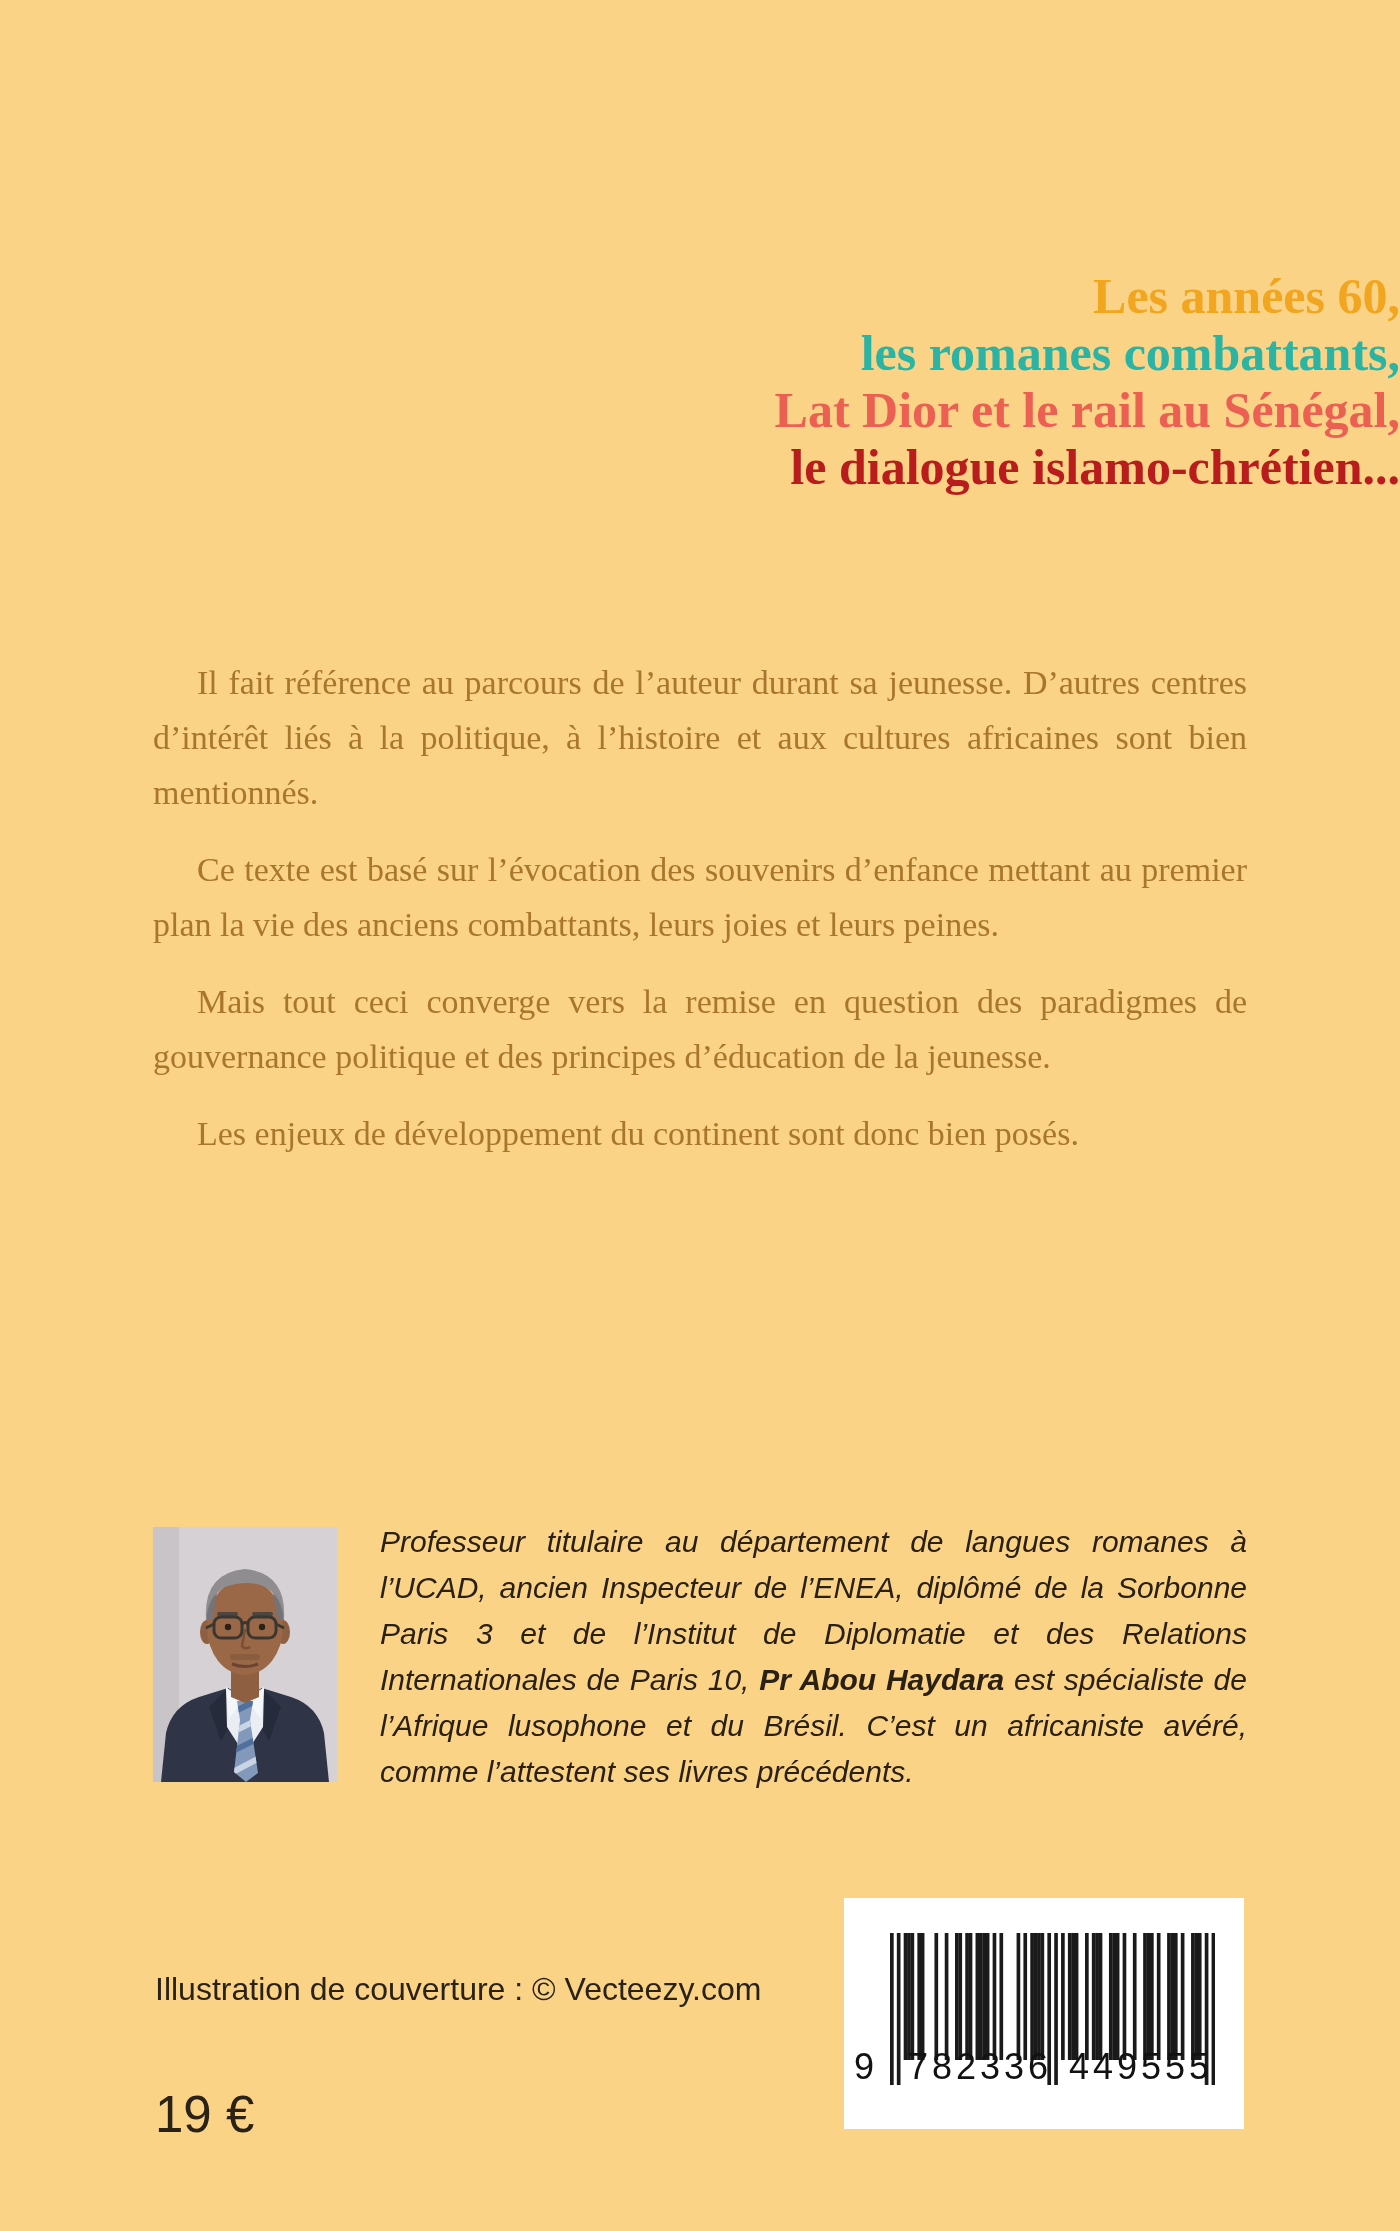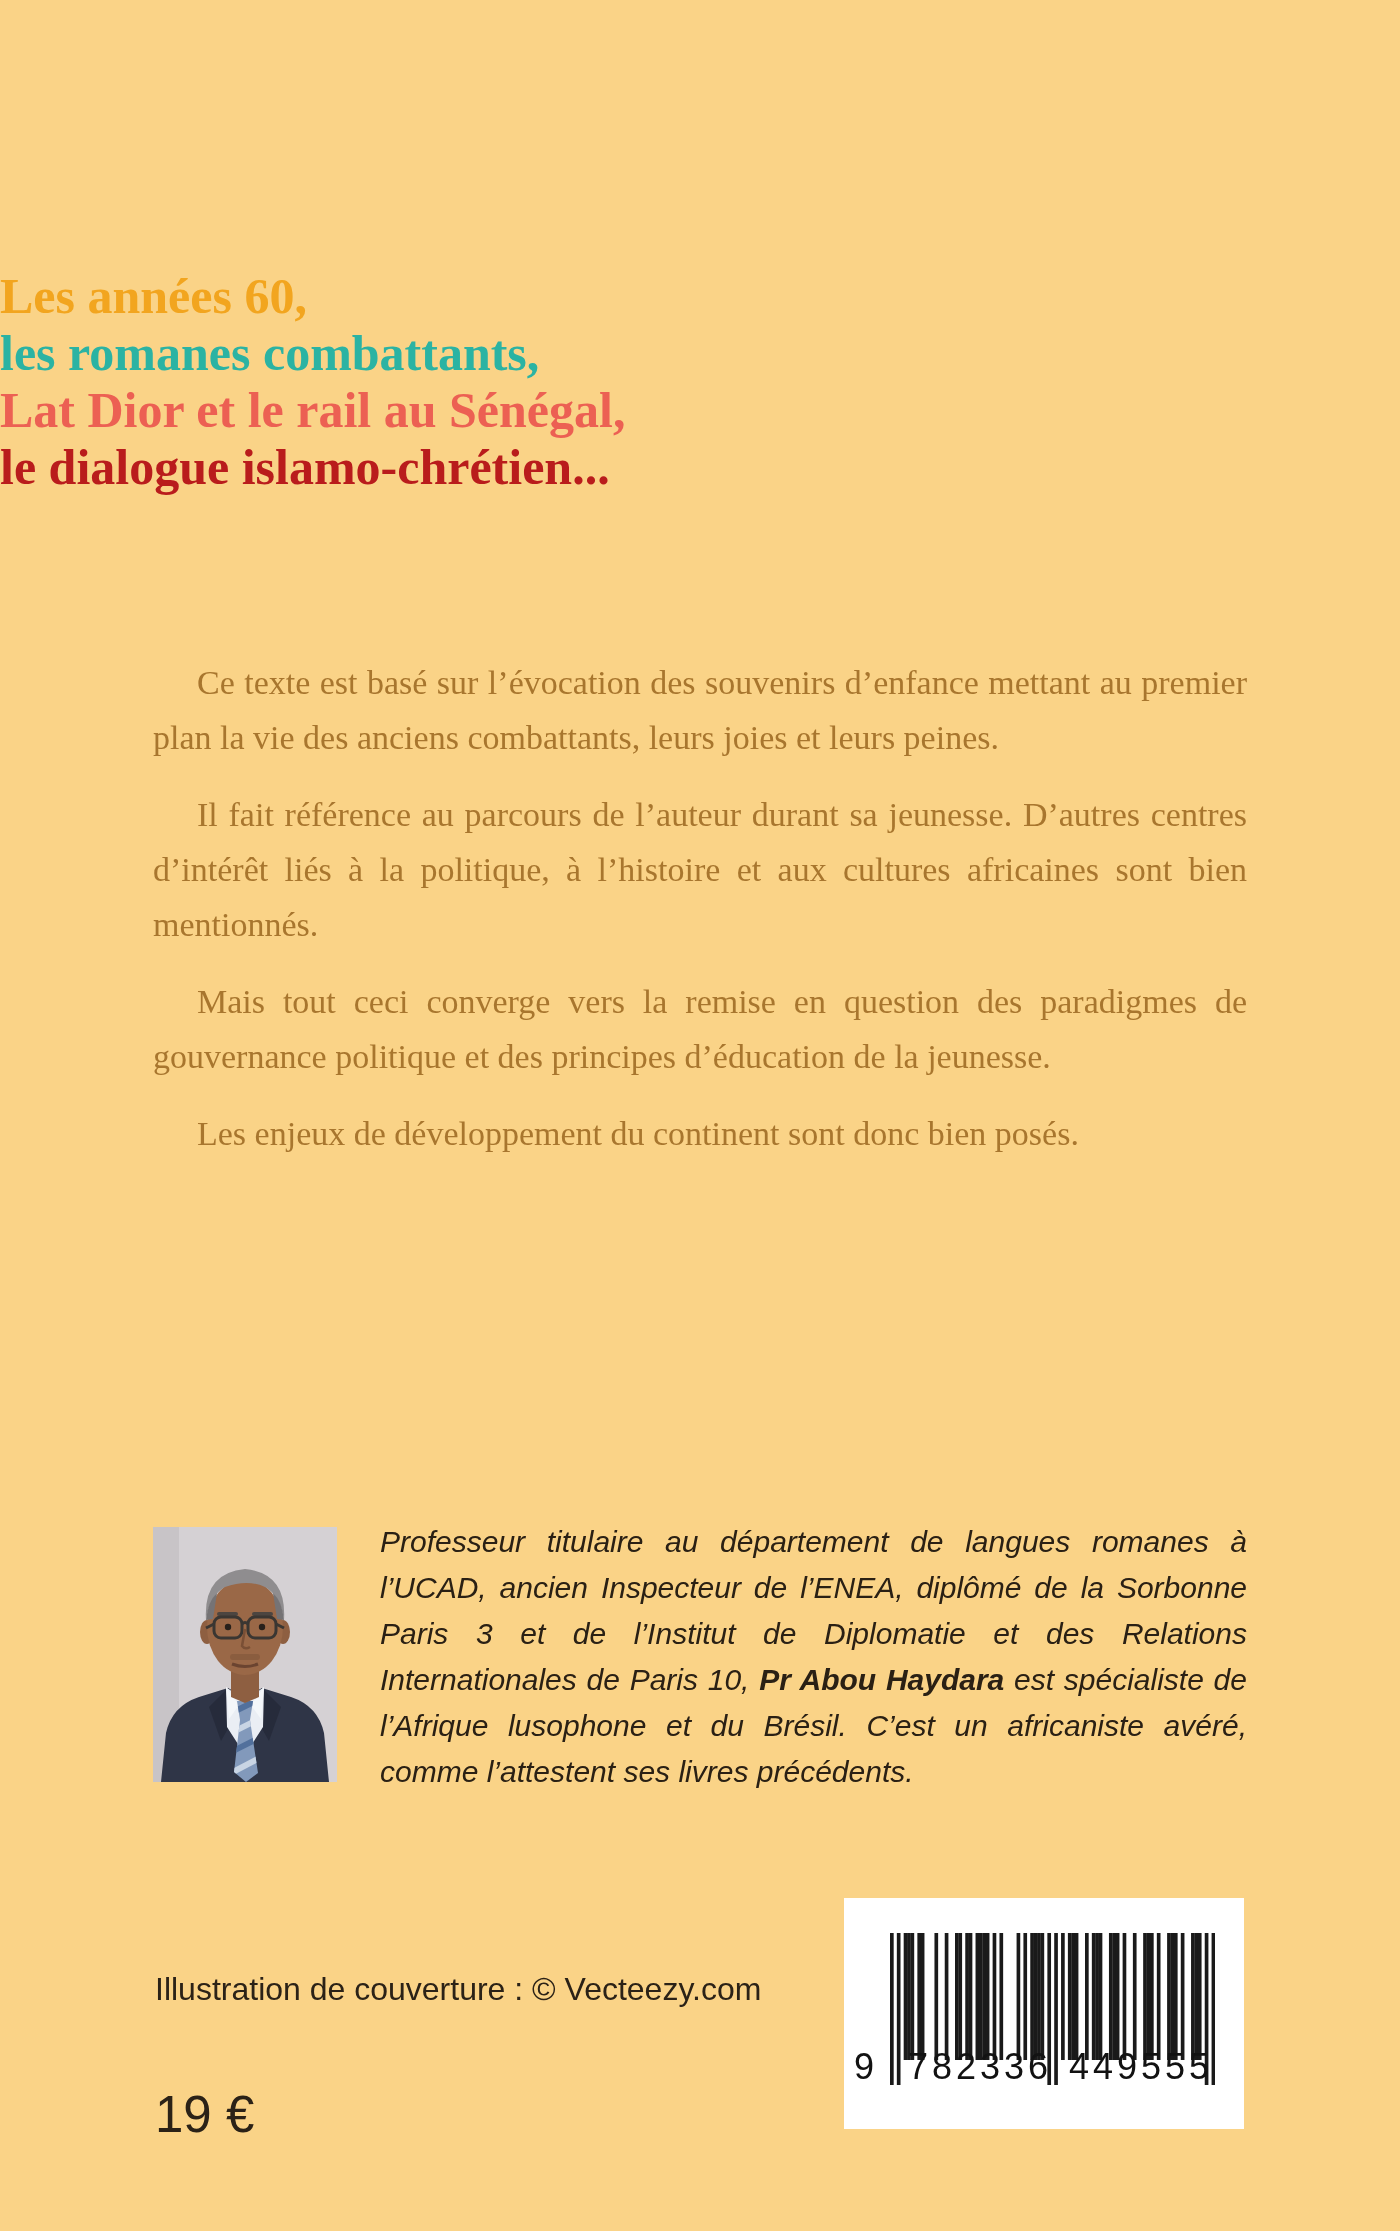--- a/index.html
+++ b/index.html
@@ -2,21 +2,21 @@
 <html><head>
 <meta charset="utf-8">
 <style>
   html,body{margin:0;padding:0;background:#FAD387;}
   .page{position:relative;width:1400px;height:2231px;background:#FAD387;overflow:hidden;
         font-family:"Liberation Sans",sans-serif;}
   
   .title{position:absolute;top:130px;left:0;width:100%;margin:0;text-align:center;
          font-family:cursive;font-weight:bold;font-size:96px;line-height:1;
          letter-spacing:-2px;color:#D52F2F;}
-  .subs{position:absolute;top:268px;left:0;width:100%;text-align:left;
+  .subs{position:absolute;top:268px;left:0;width:100%;text-align:right;
         font-family:cursive;font-weight:bold;font-size:50px;line-height:57px;}
   .sub0{color:#F2A51F;}
   .sub1{color:#2BB3A3;}
   .sub2{color:#EC6053;}
   .sub3{color:#b91c1c;}
   
   .synopsis{position:absolute;left:153px;top:655px;width:1094px;
             color:#A8762E;font-family:cursive;font-size:34px;line-height:55px;
             text-align:justify;}
   .synopsis p{margin:0 0 22px 0;text-indent:44px;}
@@ -46,22 +46,22 @@
 
 
   <div class="subs">
     <div class="sub0">Les années 60,</div>
     <div class="sub1">les romanes combattants,</div>
     <div class="sub2">Lat Dior et le rail au Sénégal,</div>
     <div class="sub3">le dialogue islamo-chrétien...</div>
   </div>
 
   <section class="synopsis">
+    <p>Il fait référence au parcours de l’auteur durant sa jeunesse. D’autres centres d’intérêt liés à la politique, à l’histoire et aux cultures africaines sont bien mentionnés.</p>
     <p>Ce texte est basé sur l’évocation des souvenirs d’enfance mettant au premier plan la vie des anciens combattants, leurs joies et leurs peines.</p>
-    <p>Il fait référence au parcours de l’auteur durant sa jeunesse. D’autres centres d’intérêt liés à la politique, à l’histoire et aux cultures africaines sont bien mentionnés.</p>
     <p>Mais tout ceci converge vers la remise en question des paradigmes de gouvernance politique et des principes d’éducation de la jeunesse.</p>
     <p>Les enjeux de développement du continent sont donc bien posés.</p>
   </section>
 
   <div class="photo">
     <svg viewBox="0 0 184 255">
       <defs>
         <clipPath id="tieclip">
           <path d="M84 174 L100 174 L97 193 L105 246 L93 255 L81 245 L87 193 Z"></path>
         </clipPath>

